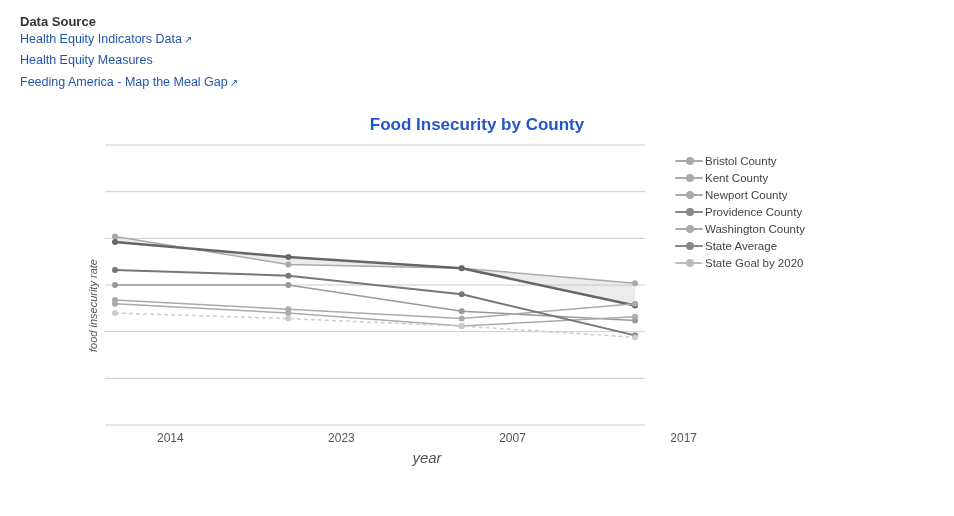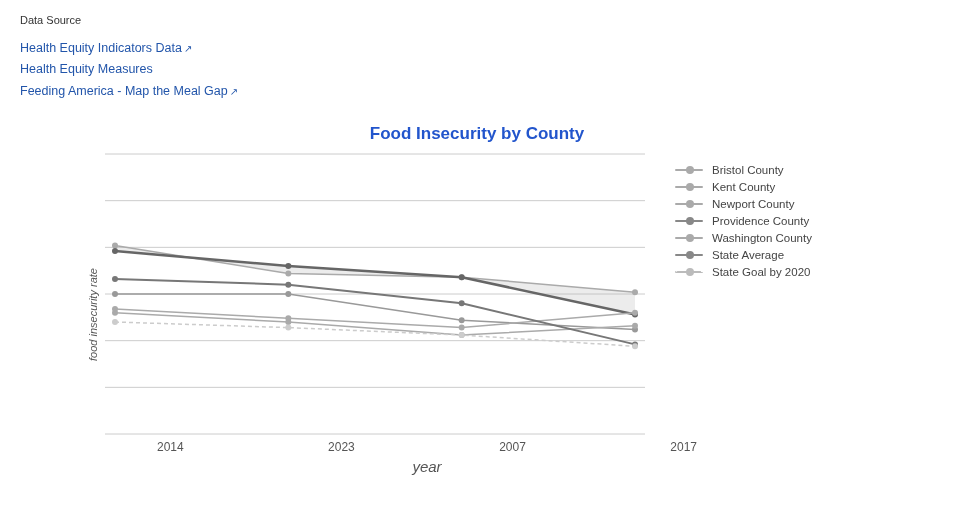--- a/index.html
+++ b/index.html
@@ -6,21 +6,21 @@
     body {
       font-family: Arial, sans-serif;
       font-size: 13px;
       background: #fff;
       color: #333;
       width: 954px;
       min-height: 516px;
       padding: 14px 20px;
     }
     .data-source-section { margin-bottom: 20px; }
-    .data-source-title { font-weight: normal; font-size: 11px; margin-bottom: 12px; }
+    .data-source-title { font-weight: bold; font-size: 13px; margin-bottom: 0; }
     .data-source-link { display: block; color: #2255aa; text-decoration: none; font-size: 12.5px; line-height: 1.7; }
     .ext-icon { font-size: 10px; margin-left: 2px; }
 
     .chart-container {
       display: flex;
       flex-direction: column;
       align-items: center;
       margin-top: 22px;
       position: relative;
     }
@@ -98,21 +98,21 @@
       margin-top: 10px;
       font-size: 11.5px;
       color: #444;
       display: flex;
       flex-direction: column;
       gap: 5px;
       min-width: 160px;
     }
     .legend-item {
       display: flex;
-      gap: 7px;
+      gap: 0;
     }
     .legend-line {
       width: 28px;
       height: 2px;
       border-radius: 1px;
     }
     .legend-dot {
       width: 8px;
       height: 8px;
       border-radius: 50%;

